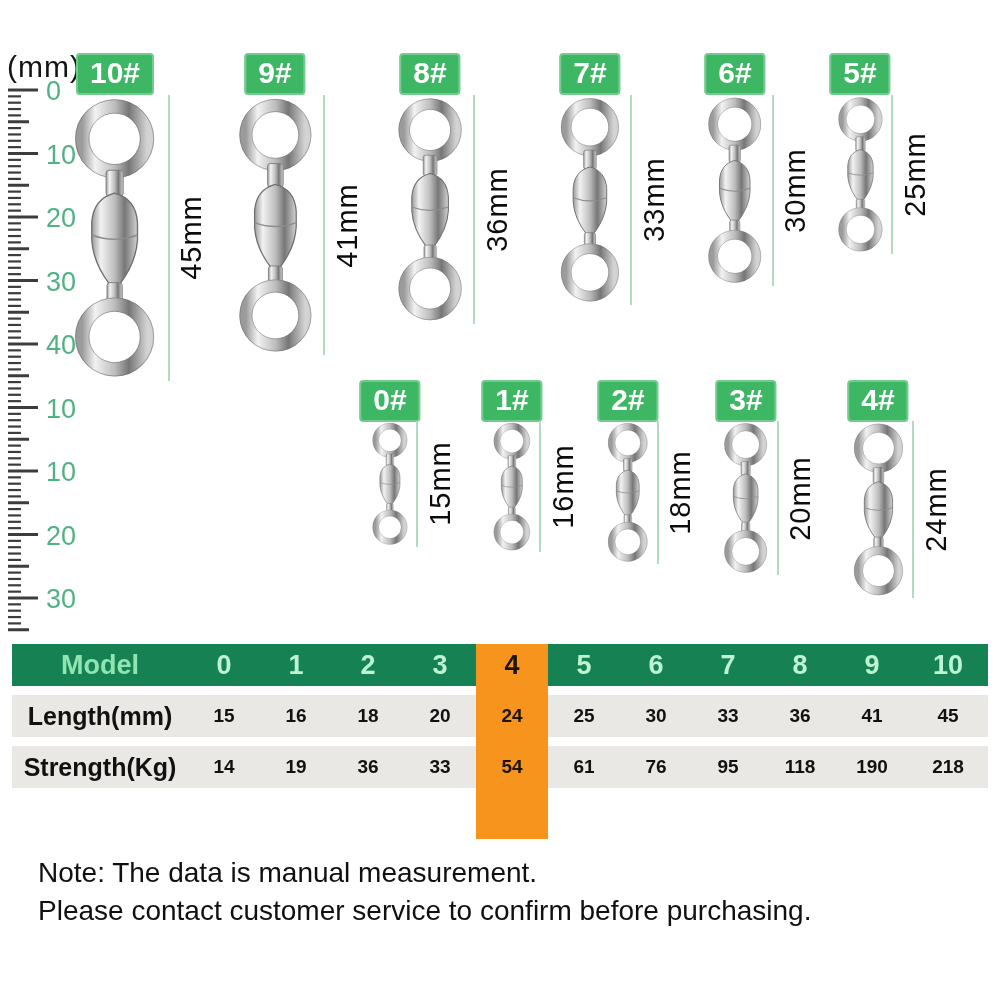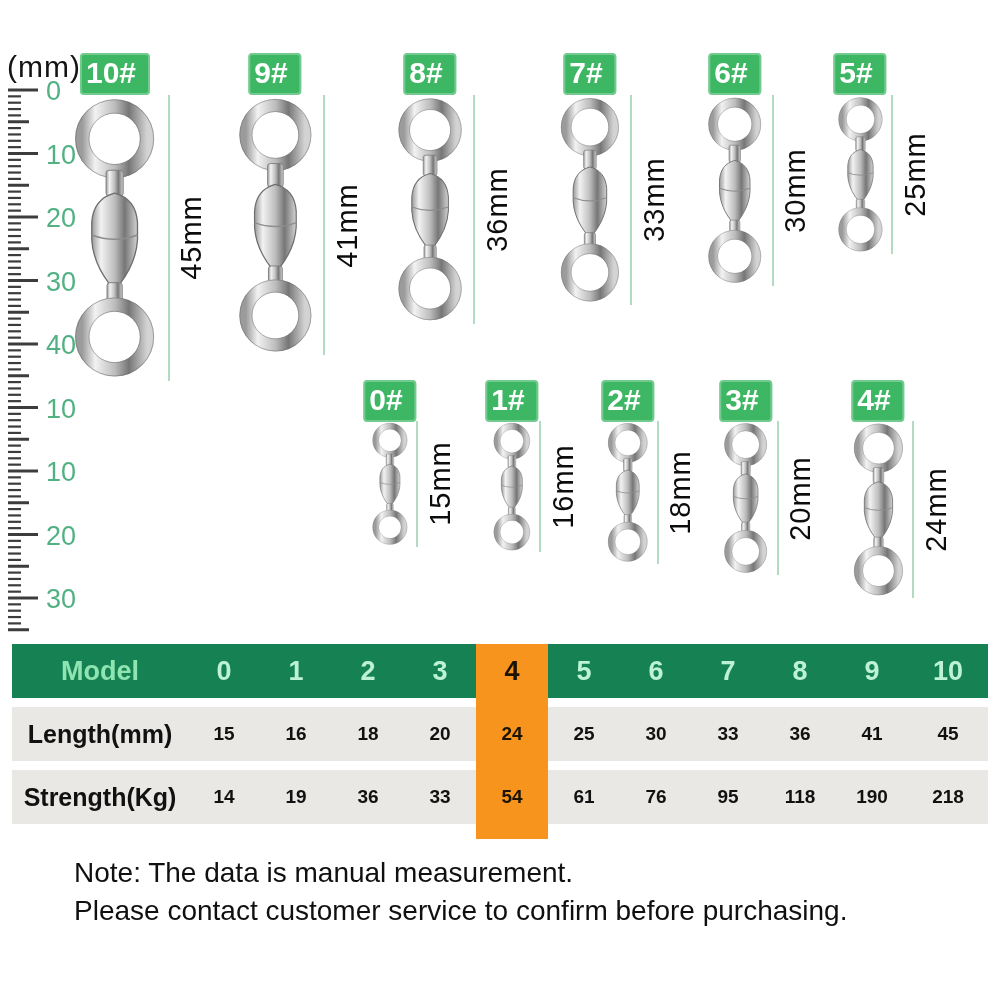--- a/index.html
+++ b/index.html
@@ -15,53 +15,53 @@
   .ruler-unit{
     position:absolute;left:7px;top:50px;font-size:30px;color:var(--ink);
     letter-spacing:1px;
   }
   #ruler-svg{position:absolute;left:6px;top:80px;}
   
   .badge{
     position:absolute;transform:translateX(-50%);
     background:var(--badge-green);color:#ffffff;
     font-size:30px;font-weight:bold;line-height:1;
-    padding:5px 14px 7px 6px;border-radius:4px;
+    padding:5px 14px 7px 14px;border-radius:4px;
     box-shadow:inset 0 0 0 2px rgba(255,255,255,0.28);
     white-space:nowrap;
   }
   .swivel-wrap{position:absolute;}
   .mline{position:absolute;width:2px;background:var(--line-green);}
   .mlabelbox{
     position:absolute;width:44px;display:flex;align-items:center;justify-content:center;
   }
   .mlabelbox span{
     transform:rotate(-90deg);white-space:nowrap;
     font-size:29px;color:#0c0c0c;font-weight:500;letter-spacing:1px;
   }
   
   .spec-table{position:absolute;left:12px;top:644px;width:976px;height:195px;}
   .orange-strip{position:absolute;top:0;bottom:0;background:var(--orange);z-index:0;}
   .trow{
-    position:relative;z-index:1;display:flex;height:54px;margin-bottom:9px;
+    position:relative;z-index:1;display:flex;height:42px;margin-bottom:9px;
   }
   .tcell{
     display:flex;align-items:center;justify-content:center;
     font-weight:bold;font-size:19px;color:#111;
   }
   .tcell.lab{width:176px;font-size:25px;}
   .tcell.num{width:72px;}
   .tcell.last{flex:1;}
   .thead .tcell{background:var(--header-green);color:#bdf2d4;font-size:27px;}
   .thead .tcell.lab{color:#8fe5b1;}
   .tdata .tcell{background:var(--row-gray);}
   .tcell.hl{background:transparent !important;color:#1c1302 !important;}
   
   .note{position:absolute;left:38px;top:854px;}
-  .note div{font-size:28px;color:#101010;line-height:38px;white-space:nowrap;margin-left:36px;}
+  .note div{font-size:28px;color:#101010;line-height:38px;white-space:nowrap;}
 </style>
 </head>
 <body style="--badge-green: #3eb764; --header-green: #168253; --row-gray: #e9e8e4; --orange: #f6941d; --ruler-green: #51b183; --line-green: #b2dcc2;">
 
 <div class="page">
 
   <svg width="0" height="0" style="position:absolute" aria-hidden="true">
     <defs>
       <linearGradient id="metalG" x1="0" y1="0" x2="1" y2="0">
         <stop offset="0" stop-color="#9b9b9b"></stop>

